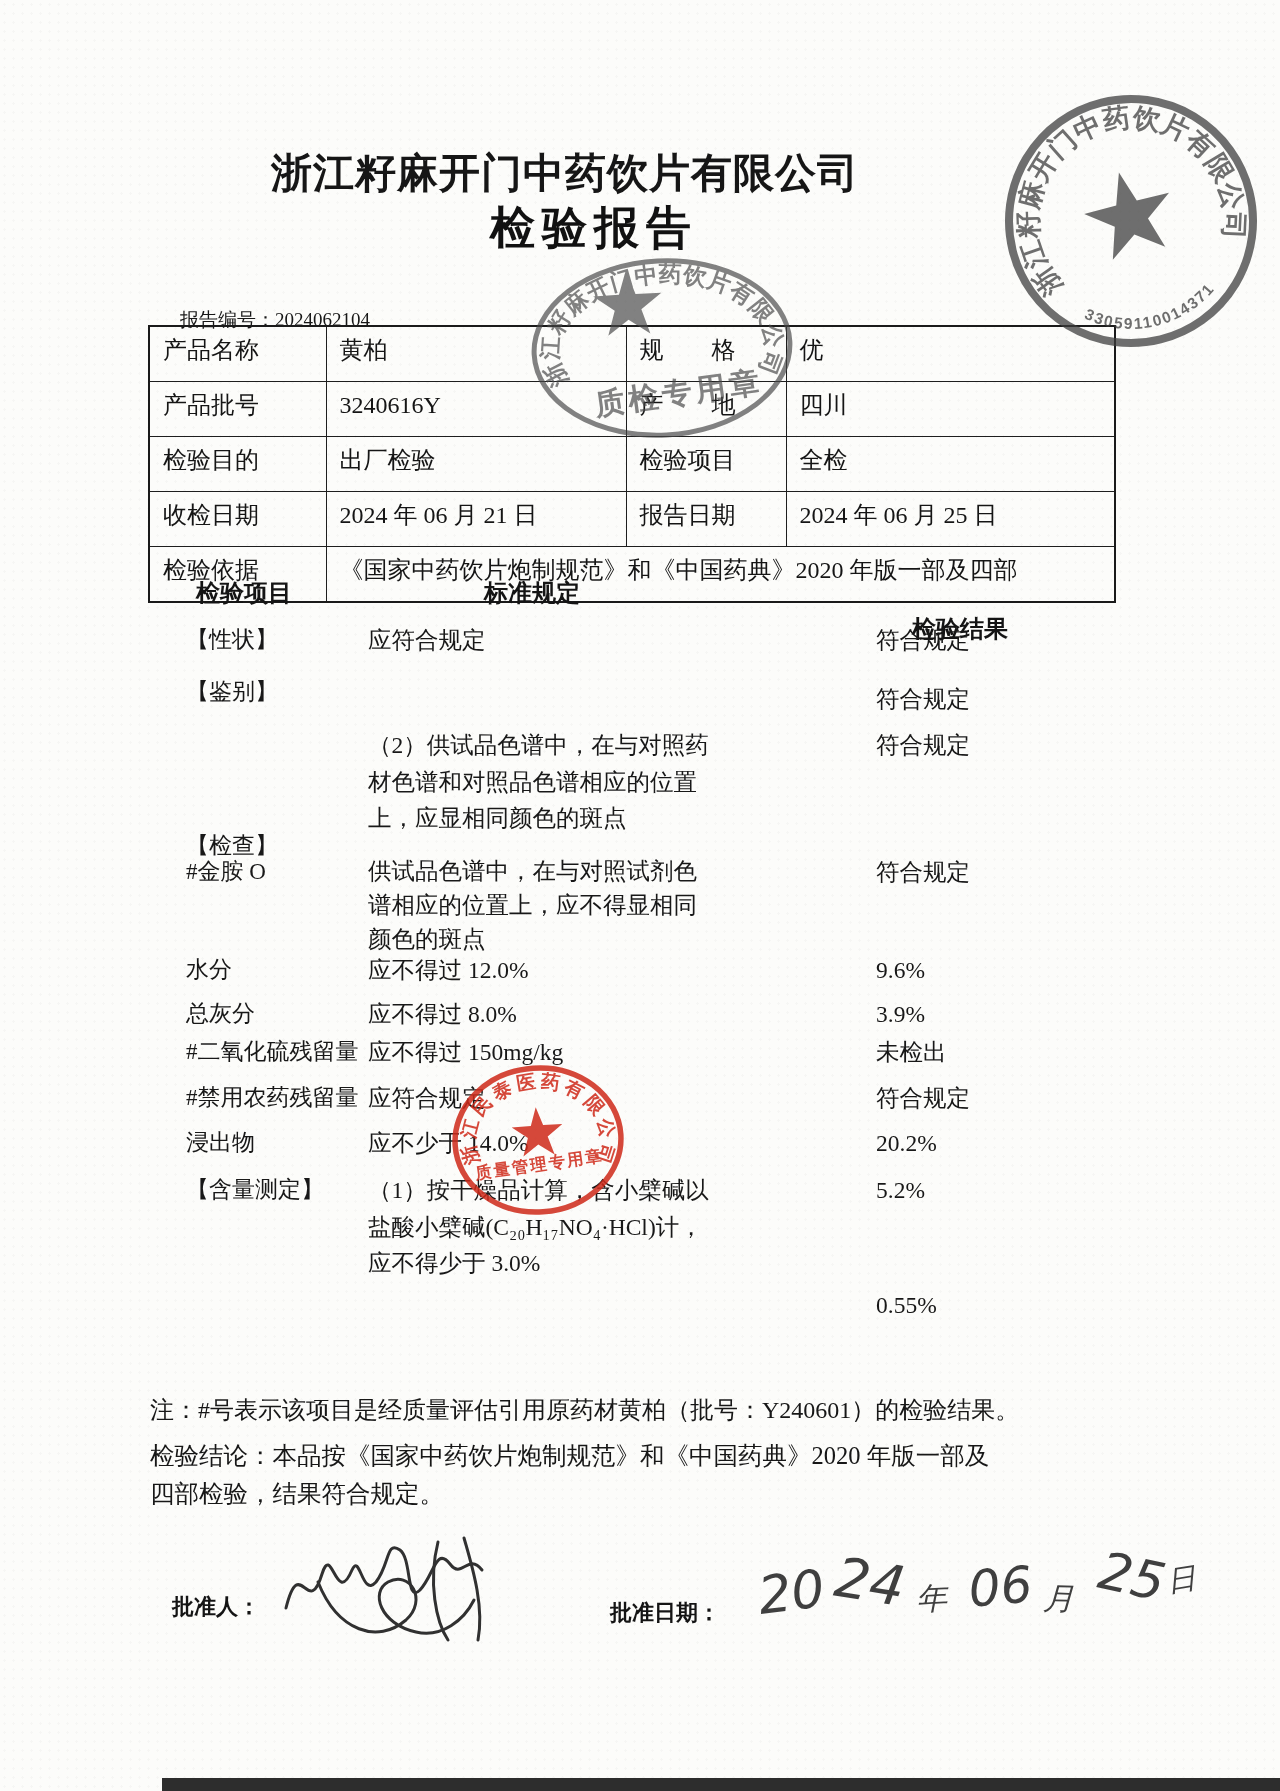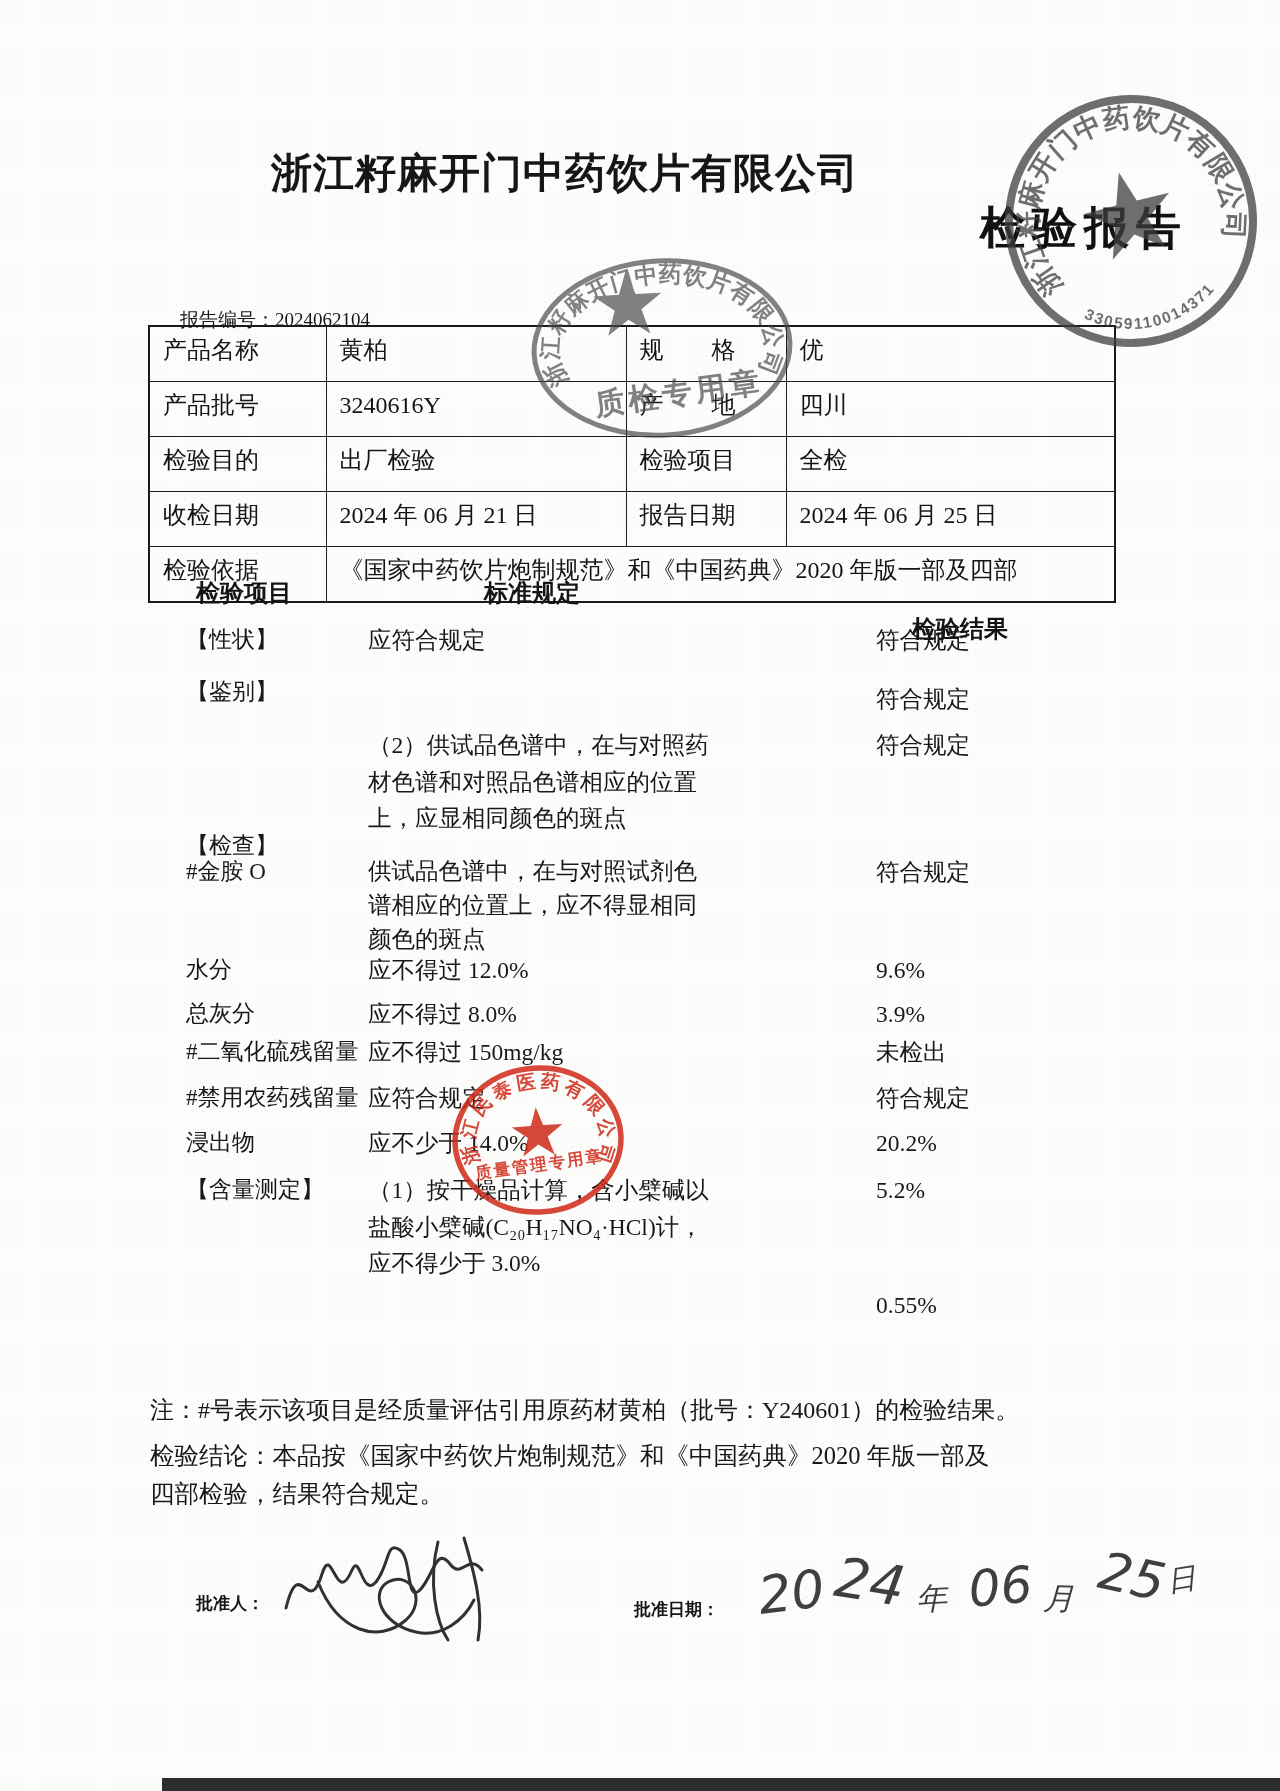--- a/index.html
+++ b/index.html
@@ -1,34 +1,34 @@
 <!DOCTYPE html>
 <html><head>
 <meta charset="utf-8">
 <style>
   html,body{margin:0;padding:0;}
   body{width:1280px;height:1791px;background:#e8e8e6;font-family:"Liberation Serif","DejaVu Serif",serif;}
   .page{position:relative;width:1280px;height:1791px;background:#fcfcfa;overflow:hidden;color:#1b1b1b;
         background-image:radial-gradient(rgba(90,90,90,0.035) 1px, transparent 1.2px);background-size:9px 9px;}
   .abs{position:absolute;}
   .company-title{left:0;top:146px;width:1130px;text-align:center;font-size:41px;font-weight:600;letter-spacing:1px;color:#161616;}
-  .report-title{left:0;top:198px;width:1188px;text-align:right;font-size:45px;font-weight:800;letter-spacing:7px;color:#111;
+  .report-title{left:0;top:198px;width:1188px;text-align:center;font-size:45px;font-weight:800;letter-spacing:7px;color:#111;
                 font-family:"Liberation Sans","DejaVu Sans",sans-serif;}
   .report-no{left:180px;top:307px;font-size:19px;color:#171717;}
   table.info{position:absolute;left:148px;top:325px;width:966px;border-collapse:collapse;table-layout:fixed;}
   table.info td{border:1.6px solid #1e1e1e;height:46px;font-size:24px;color:#151515;padding:0 0 8px 13px;vertical-align:middle;overflow:hidden;white-space:nowrap;}
   table.info{border:2.5px solid #1a1a1a;}
   td.lbl{padding-left:20px;}
   .rhead{font-family:"Liberation Sans","DejaVu Sans",sans-serif;font-weight:700;font-size:24px;color:#141414;}
   .ri{position:absolute;left:150px;width:218px;font-size:23px;line-height:36px;color:#181818;white-space:pre-line;margin-left:36px;}
   .rs{position:absolute;left:368px;width:455px;font-size:23.5px;line-height:36.5px;color:#181818;white-space:pre-line;}
   .rr{position:absolute;left:876px;width:168px;font-size:23.5px;line-height:36px;color:#181818;text-align:left;}
   .note{left:150px;top:1394px;width:1010px;font-size:24px;color:#171717;}
   .conclusion{left:150px;top:1437px;width:856px;font-size:24.5px;line-height:38px;color:#171717;}
-  .sig-label{font-family:"Liberation Sans","DejaVu Sans",sans-serif;font-weight:700;font-size:17px;color:#141414;margin-left:24px;}
+  .sig-label{font-family:"Liberation Sans","DejaVu Sans",sans-serif;font-weight:700;font-size:22px;color:#141414;}
   .hw{display:flex;align-items:flex-end;font-family:"DejaVu Sans","Liberation Sans",sans-serif;font-style:italic;color:#262626;opacity:.88;}
   .hw span{display:inline-block;}
   .hw .p0{font-size:52px;transform:rotate(-7deg) translateY(2px);}
   .hw .p1{font-size:55px;transform:rotate(9deg) translateY(-6px);margin-left:10px;}
   .hw .p2{font-size:31px;transform:rotate(-3deg);margin-left:12px;}
   .hw .p3{font-size:50px;transform:rotate(-5deg) translateY(-4px);margin-left:22px;}
   .hw .p4{font-size:31px;transform:rotate(2deg);margin-left:10px;}
   .hw .p5{font-size:52px;transform:rotate(12deg) translateY(-14px);margin-left:22px;}
   .hw .p6{font-size:29px;transform:rotate(-9deg) translateY(-20px);margin-left:8px;}
   svg text, svg textPath{font-family:"Liberation Sans","DejaVu Sans",sans-serif;}

